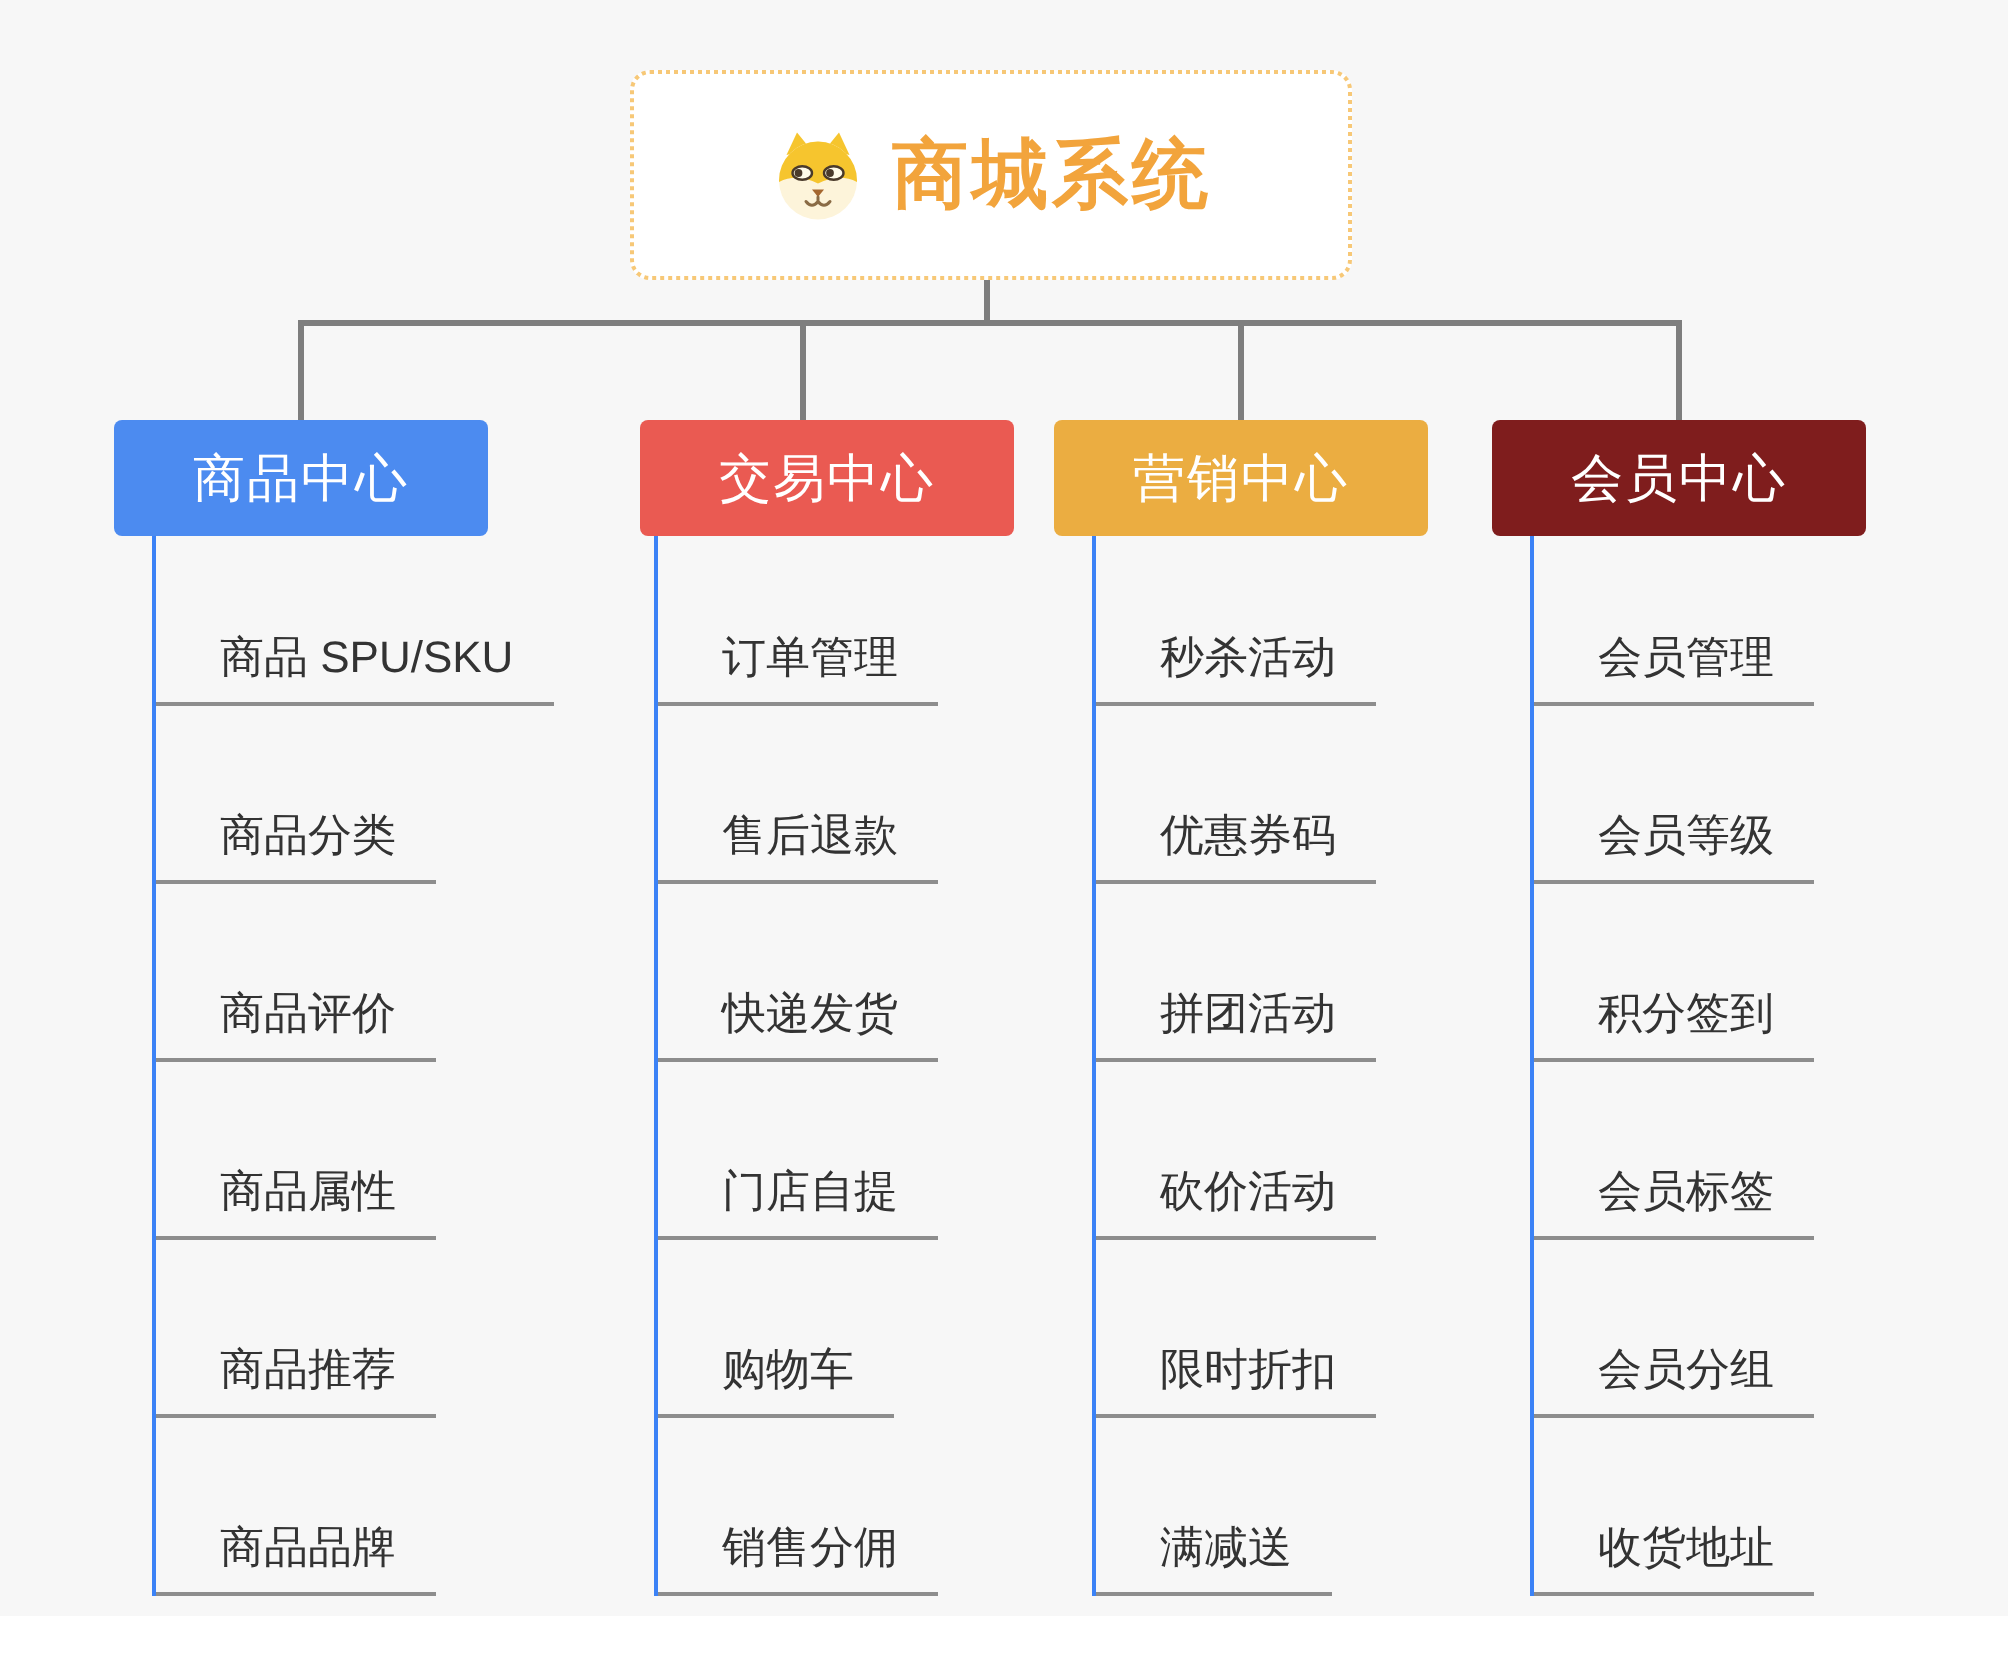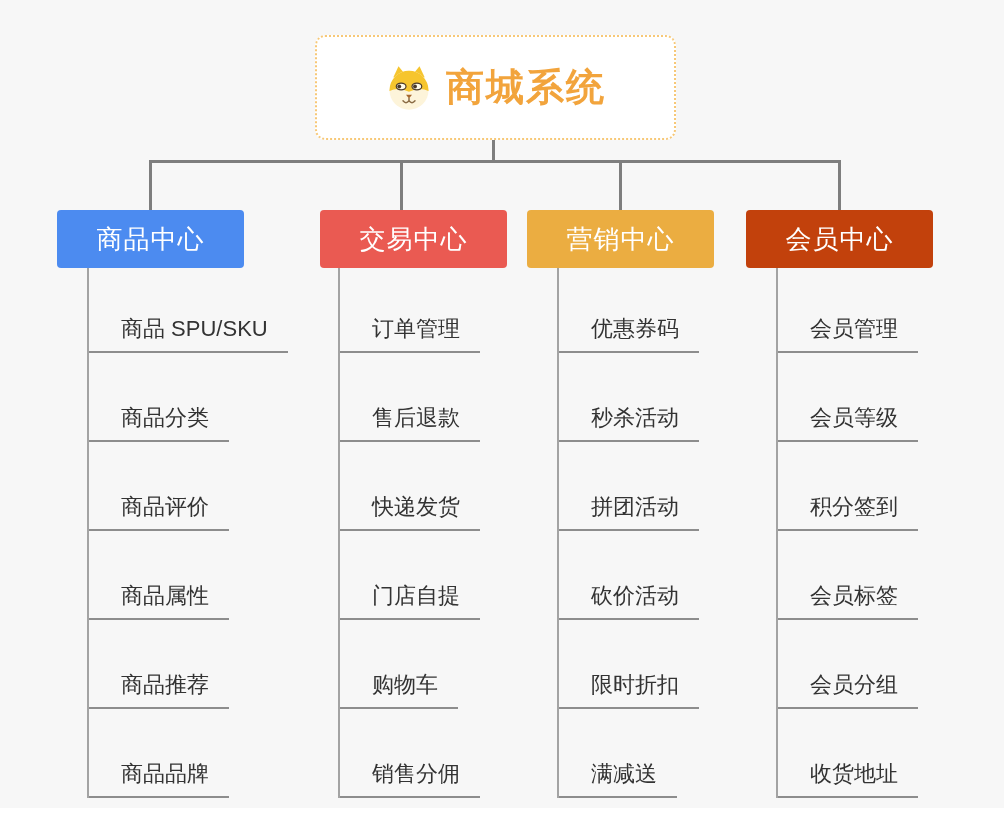--- a/index.html
+++ b/index.html
@@ -50,22 +50,22 @@
     color: #ffffff;
     font-size: 26px;
     letter-spacing: 1px;
     display: flex;
     align-items: center;
     justify-content: center;
     white-space: nowrap;
   }
   .branch-leaves {
     position: absolute;
-    left: 30px; top: 58px;
-    border-left: 2px solid #a3a3a3;
+    left: 19px; top: 58px;
+    border-left: 2px solid #3b82f6;
   }
   .leaf-row {
     height: 89px;
     display: flex;
     align-items: flex-end;
   }
   .leaf-row:first-child { height: 85px; }
   .leaf-node {
     display: inline-block;
     white-space: nowrap;
@@ -157,42 +157,42 @@
           <div class="leaf-row">
             <span class="leaf-node">销售分佣</span>
           </div>
         </div>
     </div>
 
     <div class="branch" style="left: 527px;">
       <div class="branch-header" style="background: rgb(235, 173, 65);">营销中心</div>
       <div class="branch-leaves">
           <div class="leaf-row">
+            <span class="leaf-node">秒杀活动</span>
+          </div>
+          <div class="leaf-row">
             <span class="leaf-node">优惠券码</span>
           </div>
           <div class="leaf-row">
-            <span class="leaf-node">秒杀活动</span>
-          </div>
-          <div class="leaf-row">
             <span class="leaf-node">拼团活动</span>
           </div>
           <div class="leaf-row">
             <span class="leaf-node">砍价活动</span>
           </div>
           <div class="leaf-row">
             <span class="leaf-node">限时折扣</span>
           </div>
           <div class="leaf-row">
             <span class="leaf-node">满减送</span>
           </div>
         </div>
     </div>
 
     <div class="branch" style="left: 746px;">
-      <div class="branch-header" style="background: #c2410c;">会员中心</div>
+      <div class="branch-header" style="background: #7f1d1d;">会员中心</div>
       <div class="branch-leaves">
           <div class="leaf-row">
             <span class="leaf-node">会员管理</span>
           </div>
           <div class="leaf-row">
             <span class="leaf-node">会员等级</span>
           </div>
           <div class="leaf-row">
             <span class="leaf-node">积分签到</span>
           </div>

